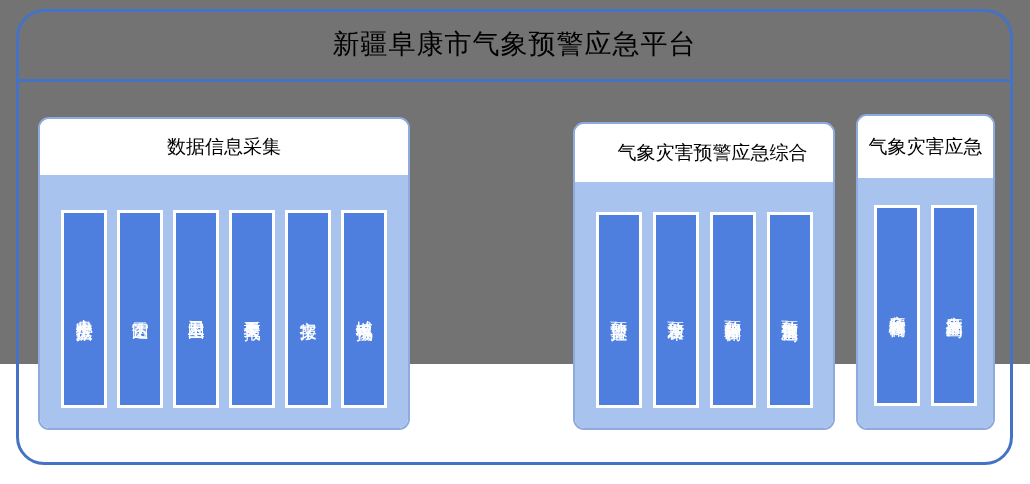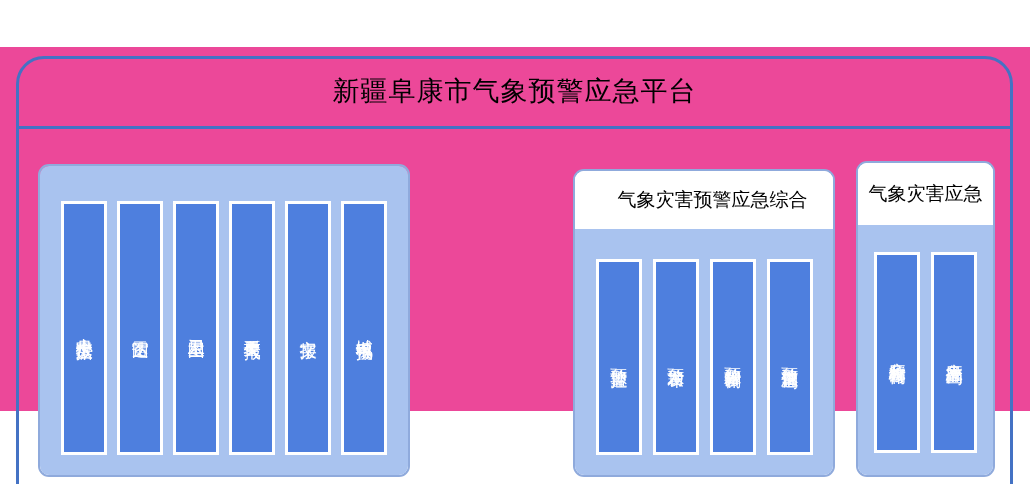--- a/index.html
+++ b/index.html
@@ -11,22 +11,21 @@
     width: 1030px;
     height: 484px;
     overflow: hidden;
     font-family: "Liberation Sans", "DejaVu Sans", sans-serif;
   }
 
   #canvas {
     position: relative;
     width: 1030px;
     height: 364px;
-    background: #ec4899;
-    margin-top: 47px;
+    background: #737373;
   }
 
   
   .outer-frame {
     position: absolute;
     left: 16px;
     top: 9px;
     width: 997px;
     height: 456px;
     border: 3px solid #4472C4;
@@ -138,20 +137,23 @@
 
 <div id="canvas">
 
   <div class="outer-frame"></div>
 
   <div class="title-band">
     <div class="title-text">新疆阜康市气象预警应急平台</div>
   </div>
 
   <div class="group" id="group-0">
+    <div class="group-header">
+      <div class="group-title">数据信息采集</div>
+    </div>
     <div class="group-body">
       <div class="card">
         <span class="card-label">中小尺度数据</span>
       </div>
       <div class="card">
         <span class="card-label">雷达图</span>
       </div>
       <div class="card">
         <span class="card-label">卫星云图</span>
       </div>

